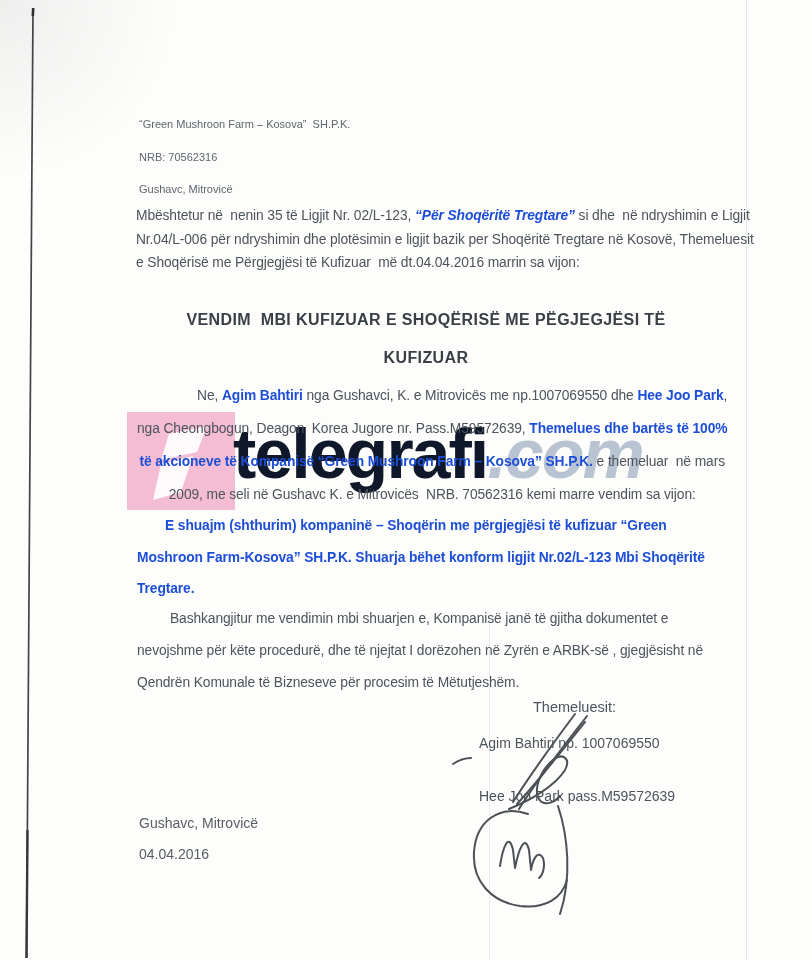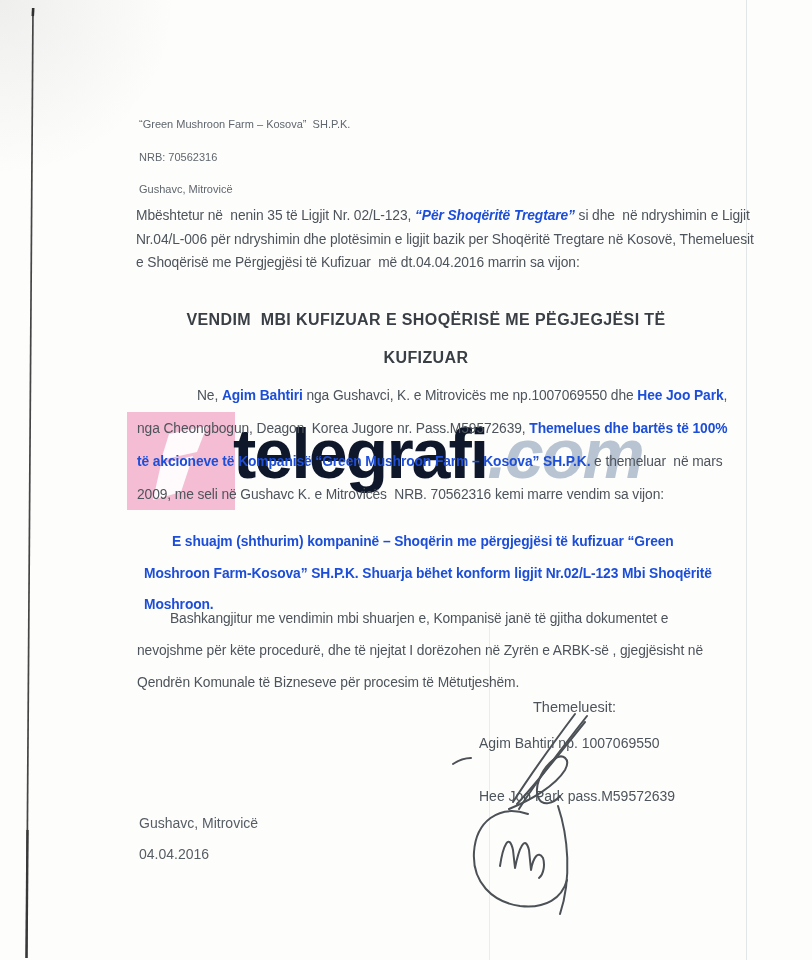--- a/index.html
+++ b/index.html
@@ -35,22 +35,22 @@
   .txt{position:absolute;z-index:2;color:#4d545b;}
   .hdr{left:139px;top:108px;font-size:11px;line-height:32.5px;color:#5f666d;}
   .hline{white-space:pre;}
 
   .para{font-size:13.8px;letter-spacing:-0.1px;}
   .line{white-space:pre;}
   .b{font-weight:700;color:#1d4ed8;}
   .i{font-style:italic;}
 
   .intro{left:136px;top:204px;line-height:23.5px;}
-  .p2{left:137px;top:379px;line-height:33px;}
-  .p3{left:144px;top:510px;line-height:31.5px;margin-top:16px;}
+  .p2{left:137px;top:379px;line-height:33px;text-align:center;}
+  .p3{left:137px;top:510px;line-height:31.5px;}
   .p4{left:137px;top:603px;line-height:32px;}
 
   .title{
     left:137px;width:578px;text-align:center;
     font-weight:700;font-size:16px;letter-spacing:0.4px;color:#393f45;
     white-space:pre;
   }
   .t1{top:311px;}
   .t2{top:349px;}
 
@@ -104,21 +104,21 @@
 
   <div class="txt para p2">
       <div class="line" style="padding-left: 60px;"><span>Ne, </span><span class="b">Agim Bahtiri</span><span> nga Gushavci, K. e Mitrovicës me np.1007069550 dhe </span><span class="b">Hee Joo Park</span><span>,</span></div>
       <div class="line"><span>nga Cheongbogun, Deagon  Korea Jugore nr. Pass.M59572639, </span><span class="b">Themelues dhe bartës të 100%</span></div>
       <div class="line"><span class="b">të akcioneve të Kompanisë “Green Mushroon Farm – Kosova” SH.P.K.</span><span> e themeluar  në mars</span></div>
       <div class="line"><span>2009, me seli në Gushavc K. e Mitrovicës  NRB. 70562316 kemi marre vendim sa vijon:</span></div>
     </div>
   <div class="txt para p3">
       <div class="line" style="padding-left: 28px;"><span class="b">E shuajm (shthurim) kompaninë – Shoqërin me përgjegjësi të kufizuar “Green</span></div>
       <div class="line"><span class="b">Moshroon Farm-Kosova” SH.P.K. Shuarja bëhet konform ligjit Nr.02/L-123 Mbi Shoqëritë</span></div>
-      <div class="line"><span class="b">Moshroon.</span></div>
+      <div class="line"><span class="b">Tregtare.</span></div>
     </div>
   <div class="txt para p4">
       <div class="line" style="padding-left: 33px;"><span>Bashkangjitur me vendimin mbi shuarjen e, Kompanisë janë të gjitha dokumentet e</span></div>
       <div class="line"><span>nevojshme për këte procedurë, dhe të njejtat I dorëzohen në Zyrën e ARBK-së , gjegjësisht në</span></div>
       <div class="line"><span>Qendrën Komunale të Bizneseve për procesim të Mëtutjeshëm.</span></div>
     </div>
 
   <div class="txt sig-label">Themeluesit:</div>
   <div class="txt sig-line1">Agim Bahtiri  np. 1007069550</div>
   <div class="txt sig-line2">Hee Joo Park  pass.M59572639</div>

